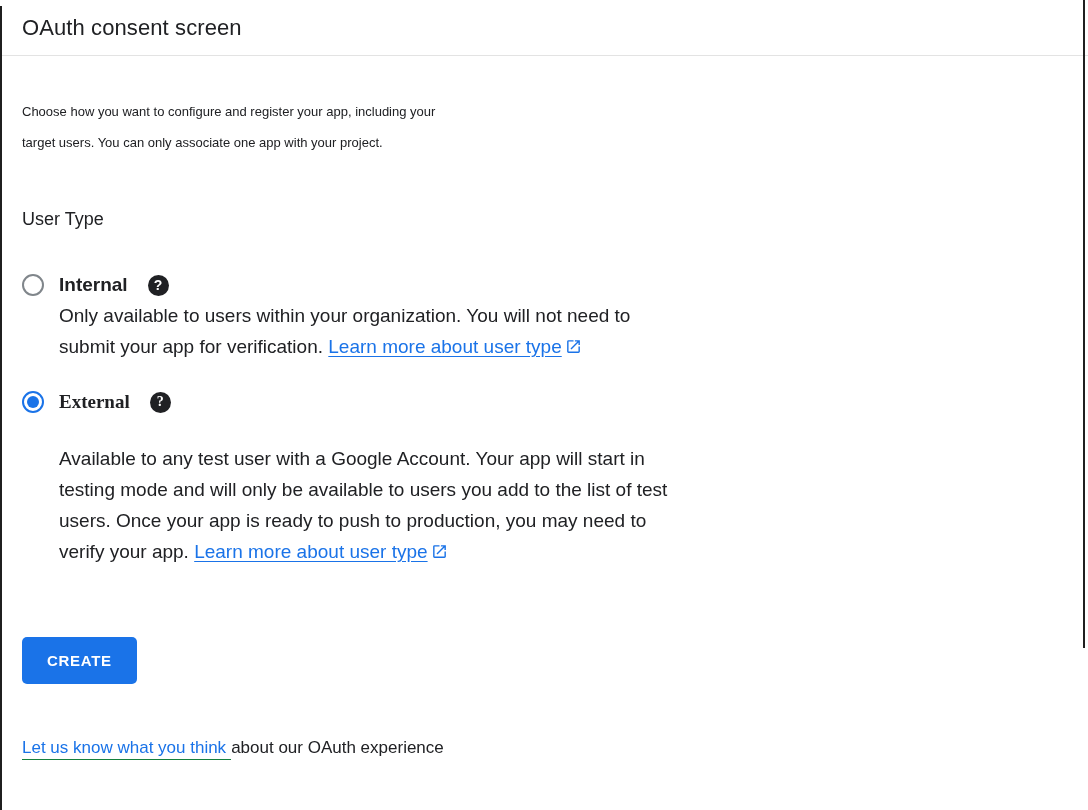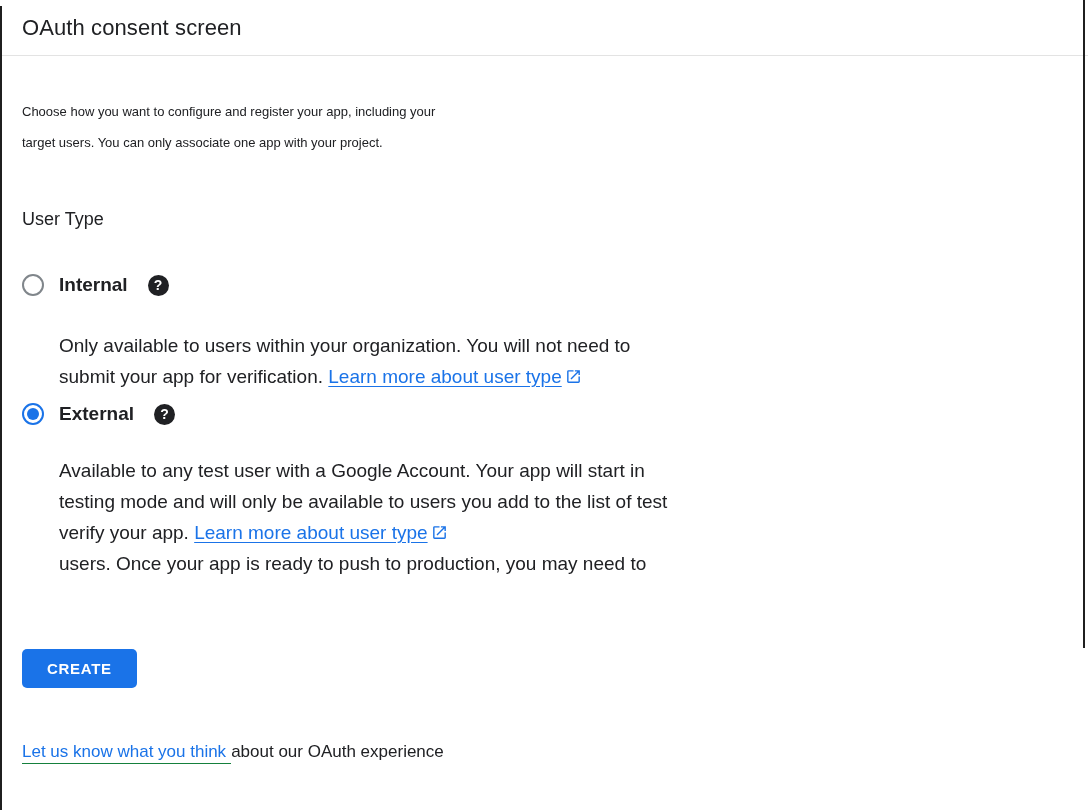--- a/index.html
+++ b/index.html
@@ -49,21 +49,21 @@
     font-weight: 400;
     color: #202124;
   }
 
   .radio-row {
     display: flex; align-items: center;
     gap: 15px;
     height: 30px;
   }
   .radio-row.first { margin-top: 40px; }
-  .radio-row.second { margin-top: 7px; }
+  .radio-row.second { margin-top: 25px; font-family: Liberation Serif, serif; }
 
   .radio {
     width: 22px; height: 22px;
     border-radius: 50%;
     border: 2px solid #80868b;
     position: relative;
     flex: 0 0 auto;
     cursor: pointer;
   }
   .radio.selected { border-color: #1a73e8; }
@@ -93,40 +93,40 @@
     cursor: pointer;
     flex: 0 0 auto;
   }
 
   .option-desc {
     margin-left: 37px;
     font-size: 19px;
     line-height: 31px;
     color: #202124;
   }
-  .option-desc.internal { margin-top: 30px; }
+  .option-desc.internal { }
   .option-desc.external { margin-top: 26px; }
 
   .learn-link {
     color: #1a73e8;
     text-decoration: underline;
     text-underline-offset: 3px;
     cursor: pointer;
   }
   .ext-icon {
     display: inline-block;
     width: 17px; height: 17px;
     margin-left: 3px;
     vertical-align: -2px;
   }
 
   .create-button {
     margin: 70px 0 0 22px;
     display: inline-flex; align-items: center; justify-content: center;
-    height: 39px;
+    height: 47px;
     padding: 0 25px;
     background: #1a73e8;
     color: #ffffff;
     border: none;
     border-radius: 5px;
     font-family: inherit;
     font-size: 15px;
     font-weight: 700;
     letter-spacing: 0.7px;
     cursor: pointer;
@@ -185,24 +185,24 @@
     <div class="radio selected"></div>
     <div class="radio-label">External</div>
     <div class="help-icon">
       <span>?</span>
     </div>
   </div>
 
   <div class="option-desc external">
     <div>Available to any test user with a Google Account. Your app will start in</div>
     <div>testing mode and will only be available to users you add to the list of test</div>
+    <div>users. Once your app is ready to push to production, you may need to</div>
     <div><span>verify your app. </span><a class="learn-link">Learn more about user type</a><svg class="ext-icon" viewBox="0 0 24 24" fill="#1a73e8">
           <path d="M19 19H5V5h7V3H5a2 2 0 0 0-2 2v14a2 2 0 0 0 2 2h14c1.1 0 2-.9 2-2v-7h-2v7zM14 3v2h3.59l-9.83 9.83 1.41 1.41L19 6.41V10h2V3h-7z"></path>
         </svg></div>
-    <div>users. Once your app is ready to push to production, you may need to</div>
   </div>
 
 </div>
 
 <button class="create-button">CREATE</button>
 
 <div class="footer">
   <a class="footer-link">Let us know what you think</a><span>about our OAuth experience</span>
 </div>
 

